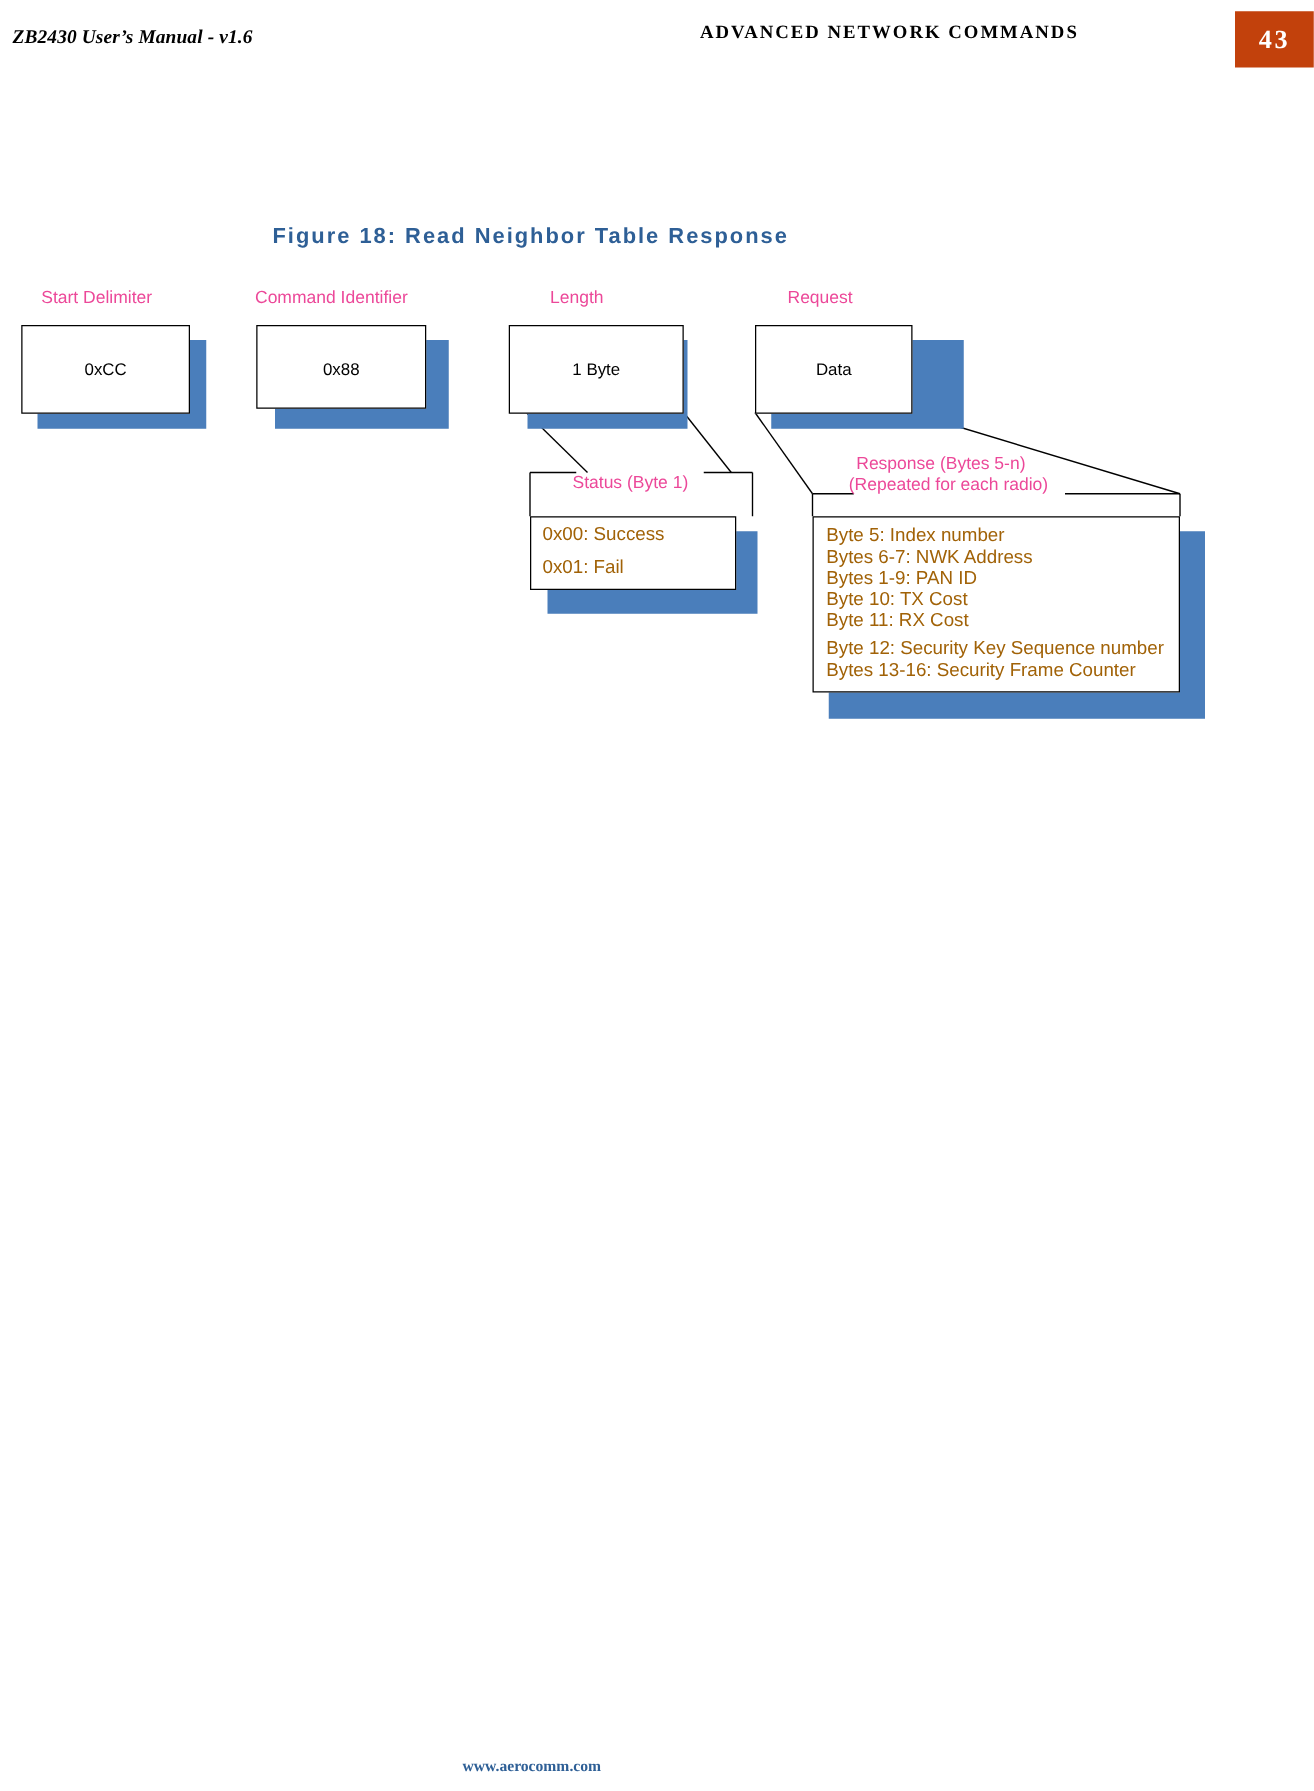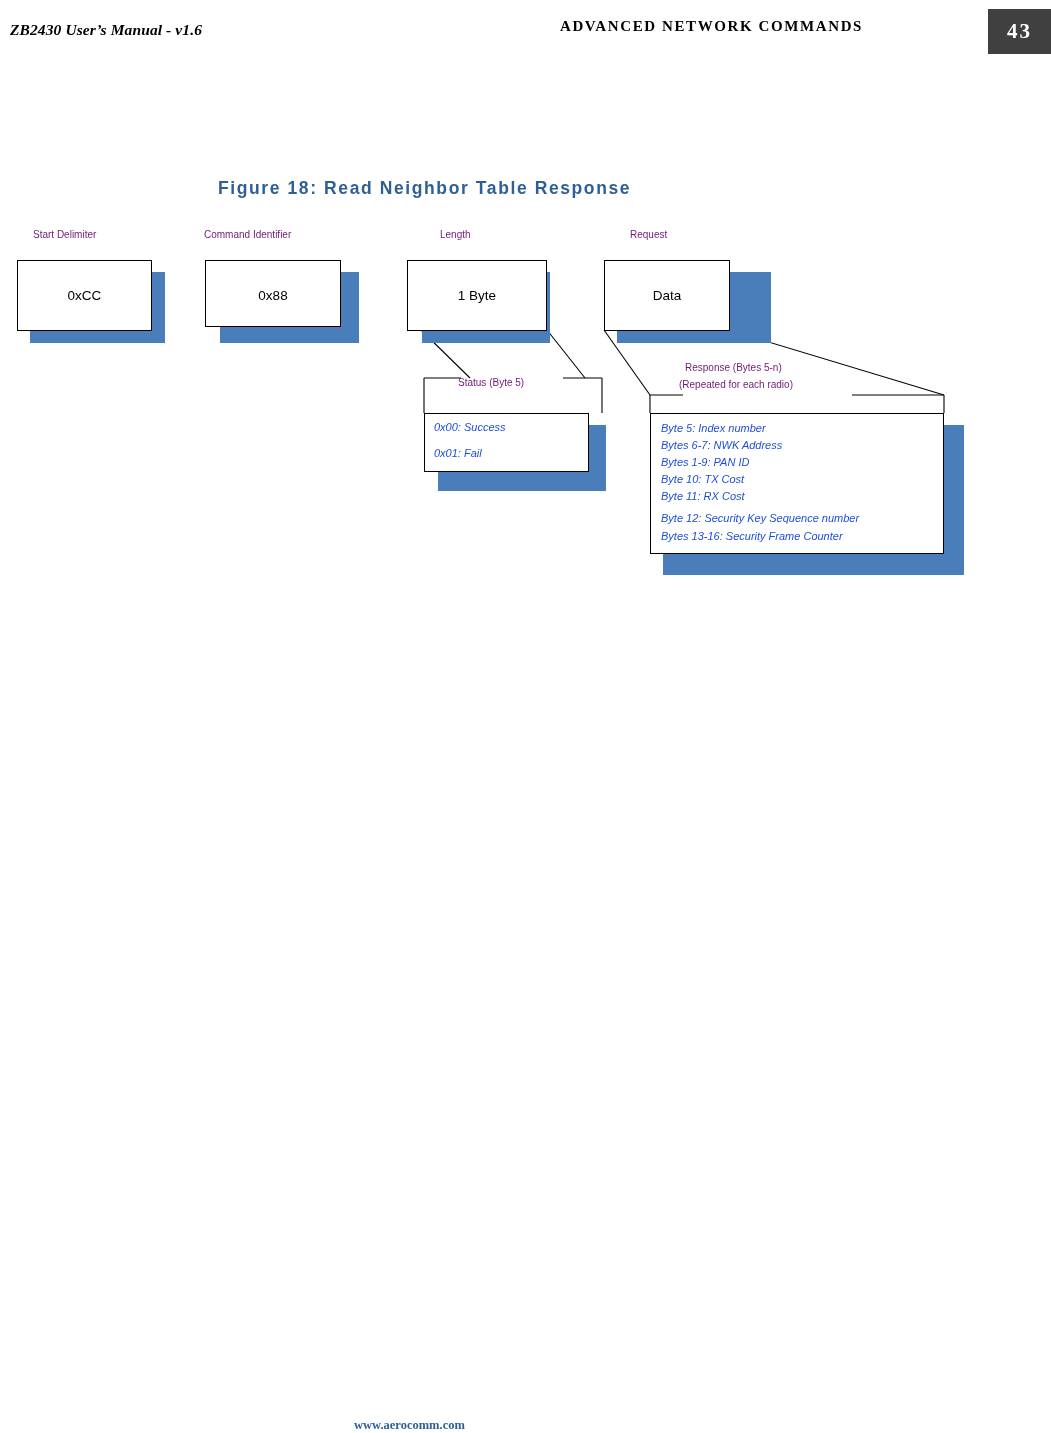--- a/index.html
+++ b/index.html
@@ -43,21 +43,21 @@
     font-size: 15px;
     color: #000000;
     letter-spacing: 1.6px;
   }
   .page-number-box {
     position: absolute;
     left: 988px;
     top: 9px;
     width: 63px;
     height: 45px;
-    background: #404040;
+    background: #c2410c;
   }
   .page-number {
     position: absolute;
     left: 0;
     top: 0;
     width: 63px;
     height: 45px;
     line-height: 45px;
     text-align: center;
     font-family: "Liberation Serif", serif;
@@ -82,22 +82,22 @@
   
   .diagram {
     position: absolute;
     left: 0;
     top: 0;
     width: 1051px;
     height: 620px;
   }
   .caption {
     position: absolute;
-    font-size: 10px;
-    color: #701a75;
+    font-size: 14px;
+    color: #ec4899;
     white-space: nowrap;
   }
   .box-shadow {
     position: absolute;
     background: #4a7ebb;
   }
   .box {
     position: absolute;
     background: #ffffff;
     border: 1.2px solid #000000;
@@ -106,25 +106,24 @@
   .box-label {
     position: absolute;
     left: 0;
     width: 100%;
     text-align: center;
     font-size: 13.5px;
     color: #000000;
   }
   .detail-text {
     position: absolute;
-    font-size: 11px;
-    color: #1d4ed8;
+    font-size: 15px;
+    color: #a16207;
     white-space: nowrap;
     line-height: 17px;
-    font-style: italic;
   }
   .connector {
     position: absolute;
     left: 0;
     top: 0;
     width: 1051px;
     height: 620px;
     pointer-events: none;
   }
 
@@ -149,27 +148,26 @@
     top: -3px;
     font-family: "Liberation Sans", sans-serif;
     font-style: italic;
     font-weight: bold;
     font-size: 44px;
     letter-spacing: -1px;
     color: #1a1a1a;
   }
   .footer-url {
     position: absolute;
-    left: 354px;
+    left: 370px;
     top: 36px;
     font-family: "Liberation Serif", serif;
     font-weight: bold;
     font-size: 12.5px;
     color: #2e5f96;
-    margin-top: 12px;
   }
 </style>
 </head>
 <body>
 
 <div class="page-header">
   <div class="header-left">ZB2430 User’s Manual - v1.6</div>
   <div class="header-center">ADVANCED NETWORK COMMANDS</div>
   <div class="page-number-box">
     <div class="page-number">43</div>
@@ -214,21 +212,21 @@
   <div class="box" style="left:407px; top:260px; width:140px; height:71px;">
     <div class="box-label" style="top:27px;">1 Byte</div>
   </div>
 
   <div class="caption" style="left:630px; top:229px;">Request</div>
   <div class="box-shadow" style="left:617px; top:272px; width:154px; height:71px;"></div>
   <div class="box" style="left:604px; top:260px; width:126px; height:71px;">
     <div class="box-label" style="top:27px;">Data</div>
   </div>
 
-  <div class="caption" style="left:458px; top:377px;">Status (Byte 5)</div>
+  <div class="caption" style="left:458px; top:377px;">Status (Byte 1)</div>
   <div class="box-shadow" style="left:438px; top:425px; width:168px; height:66px;"></div>
   <div class="box" style="left:424px; top:413px; width:165px; height:59px;"></div>
   <div class="detail-text" style="left:434px; top:419px;">0x00: Success</div>
   <div class="detail-text" style="left:434px; top:445px;">0x01: Fail</div>
 
   <div class="caption" style="left:685px; top:362px;">Response (Bytes 5-n)</div>
   <div class="caption" style="left:679px; top:379px;">(Repeated for each radio)</div>
   <div class="box-shadow" style="left:663px; top:425px; width:301px; height:150px;"></div>
   <div class="box" style="left:650px; top:413px; width:294px; height:141px;"></div>
   <div class="detail-text" style="left:661px; top:420px;">Byte 5: Index number</div>

